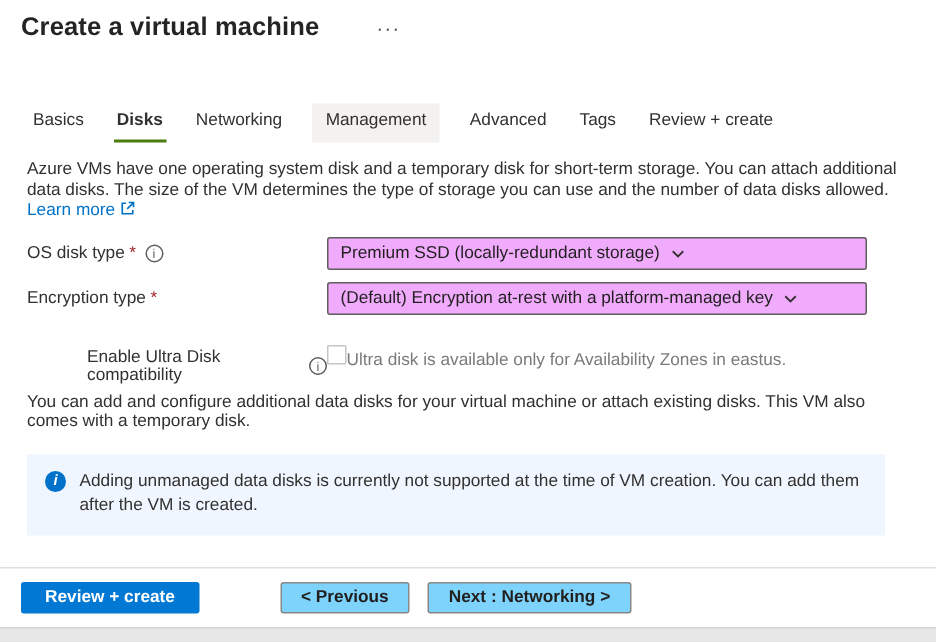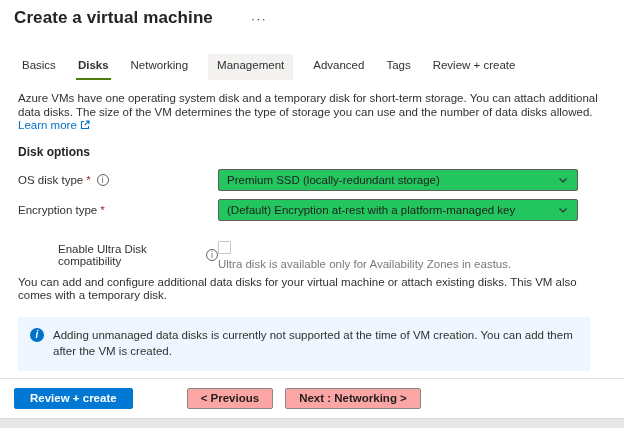--- a/index.html
+++ b/index.html
@@ -10,54 +10,54 @@
 
   
   .header { padding:8px 0 0 14px; display:flex; align-items:center; }
   .page-title { font-size:17px; font-weight:bold; color:#252423; letter-spacing:.1px; }
   .more-icon { margin-left:38px; color:#444; font-size:13px; letter-spacing:1px; cursor:pointer; }
 
   
   .tabs { display:flex; margin:26px 0 0 20px; align-items:flex-end;text-align:center; }
   .tab { font-size:11.5px; color:#323130; padding:5px 2px 7px 2px; margin-right:18px; cursor:pointer; border-bottom:2px solid transparent; white-space:nowrap; }
   .tab.active { font-weight:bold; border-bottom:2px solid #4d7c0f; }
-  .tab.highlight { background:#f3f2f1; padding-left:9px; padding-right:9px; }
+  .tab.highlight { background:#f3f2f1; padding-left:9px; padding-right:9px;margin-top:15px; }
 
   
   .intro { margin:12px 18px 0 18px; font-size:11.5px; line-height:13.5px; color:#323130; }
   .link { color:#0072c9; text-decoration:none; cursor:pointer; white-space:nowrap; }
   .ext-icon { display:inline-block; vertical-align:-1px; }
 
   .section-heading { margin:12px 0 0 18px; font-size:12px; font-weight:bold; color:#252423; }
 
   
   .form-row { display:flex; margin:8px 0 0 18px; align-items:center; }
   .form-row.top { align-items:flex-start; }
   .label-col { width:200px; font-size:11.5px; color:#323130; display:flex; align-items:center; }
   .required { color:#a4262c; margin-left:3px; }
   .info-icon { display:inline-flex; width:12px; height:12px; border:1px solid #605e5c; border-radius:50%; color:#605e5c; font-size:8.5px; align-items:center; justify-content:center; margin-left:6px; cursor:default; flex:0 0 auto; }
-  .select { width:360px; height:22px; border:1px solid #605e5c; border-radius:2px; background:#22c55e; display:flex; align-items:center; justify-content:space-between; padding:0 8px; font-size:11.5px; color:#201f1e; cursor:pointer; }
+  .select { width:360px; height:22px; border:1px solid #605e5c; border-radius:2px; background:#f0abfc; display:flex; align-items:center; padding:0 8px; font-size:11.5px; color:#201f1e; cursor:pointer; }
   .chevron { flex:0 0 auto; margin-left:6px; }
 
-  .checkbox-col { display:flex; flex-direction:column; }
+  .checkbox-col { display:flex; }
   .checkbox { width:13px; height:13px; border:1px solid #c8c6c4; background:#fff; border-radius:1px; }
   .helper { margin-top:4px; font-size:11.5px; color:#7a7a7a; }
 
   .para { margin:6px 18px 0 18px; font-size:11.5px; line-height:13.5px; color:#323130; }
 
   
   .banner { margin:14px 0 0 18px; width:572px; background:#f0f6ff; padding:10px 16px 12px 12px; display:flex; align-items:flex-start; }
   .banner-icon { width:14px; height:14px; border-radius:50%; background:#0072c9; color:#fff; font-size:10px; font-weight:bold; display:flex; align-items:center; justify-content:center; flex:0 0 auto; margin-top:1px; font-style:italic; }
   .banner-text { margin-left:9px; font-size:11.5px; line-height:16px; color:#323130; }
 
   
   .footer { position:absolute; top:378px; left:0; width:624px; height:40px; background:#fff; border-top:1px solid #e1dfdd; display:flex; align-items:center; padding-left:14px; }
   .btn { font-family:"Liberation Sans", sans-serif; font-size:11.5px; border-radius:2px; cursor:pointer; height:21px; line-height:19px; }
   .btn-primary { background:#0078d4; border:1px solid #0078d4; color:#fff; font-weight:bold; padding:0 15px; }
-  .btn-secondary { background:#fca5a5; border:1px solid #8a8886; color:#201f1e; font-weight:600; padding:0 13px; }
+  .btn-secondary { background:#7dd3fc; border:1px solid #8a8886; color:#201f1e; font-weight:600; padding:0 13px; }
   .btn-prev { margin-left:54px; }
   .btn-next { margin-left:12px; }
 
   .bottom-strip { position:absolute; top:418px; left:0; width:624px; height:10px; background:#e7e7e7; border-top:1px solid #d6d6d6; }
 </style>
 </head>
 <body>
 
 <div class="main">
 
@@ -78,21 +78,20 @@
 
   <div class="intro">
     <span>Azure VMs have one operating system disk and a temporary disk for short-term storage. You can attach additional data disks. The size of the VM determines the type of storage you can use and the number of data disks allowed.</span>
     <a class="link"><span>Learn more</span>
       <svg class="ext-icon" width="10" height="10" viewBox="0 0 10 10">
           <path d="M4 1.5H1.5v7h7V6" fill="none" stroke="#0072c9" stroke-width="1.1"></path>
           <path d="M5.8 1h3.2v3.2M8.8 1.2 4.8 5.2" fill="none" stroke="#0072c9" stroke-width="1.1"></path>
         </svg></a>
   </div>
 
-  <div class="section-heading">Disk options</div>
 
   <div class="form-row" style="margin-top:10px;">
     <div class="label-col">
       <span>OS disk type</span>
       <span class="required">*</span>
       <span class="info-icon">i</span>
     </div>
     <div class="select">
       <span>Premium SSD (locally-redundant storage)</span>
       <svg class="chevron" width="12" height="12" viewBox="0 0 12 12">

